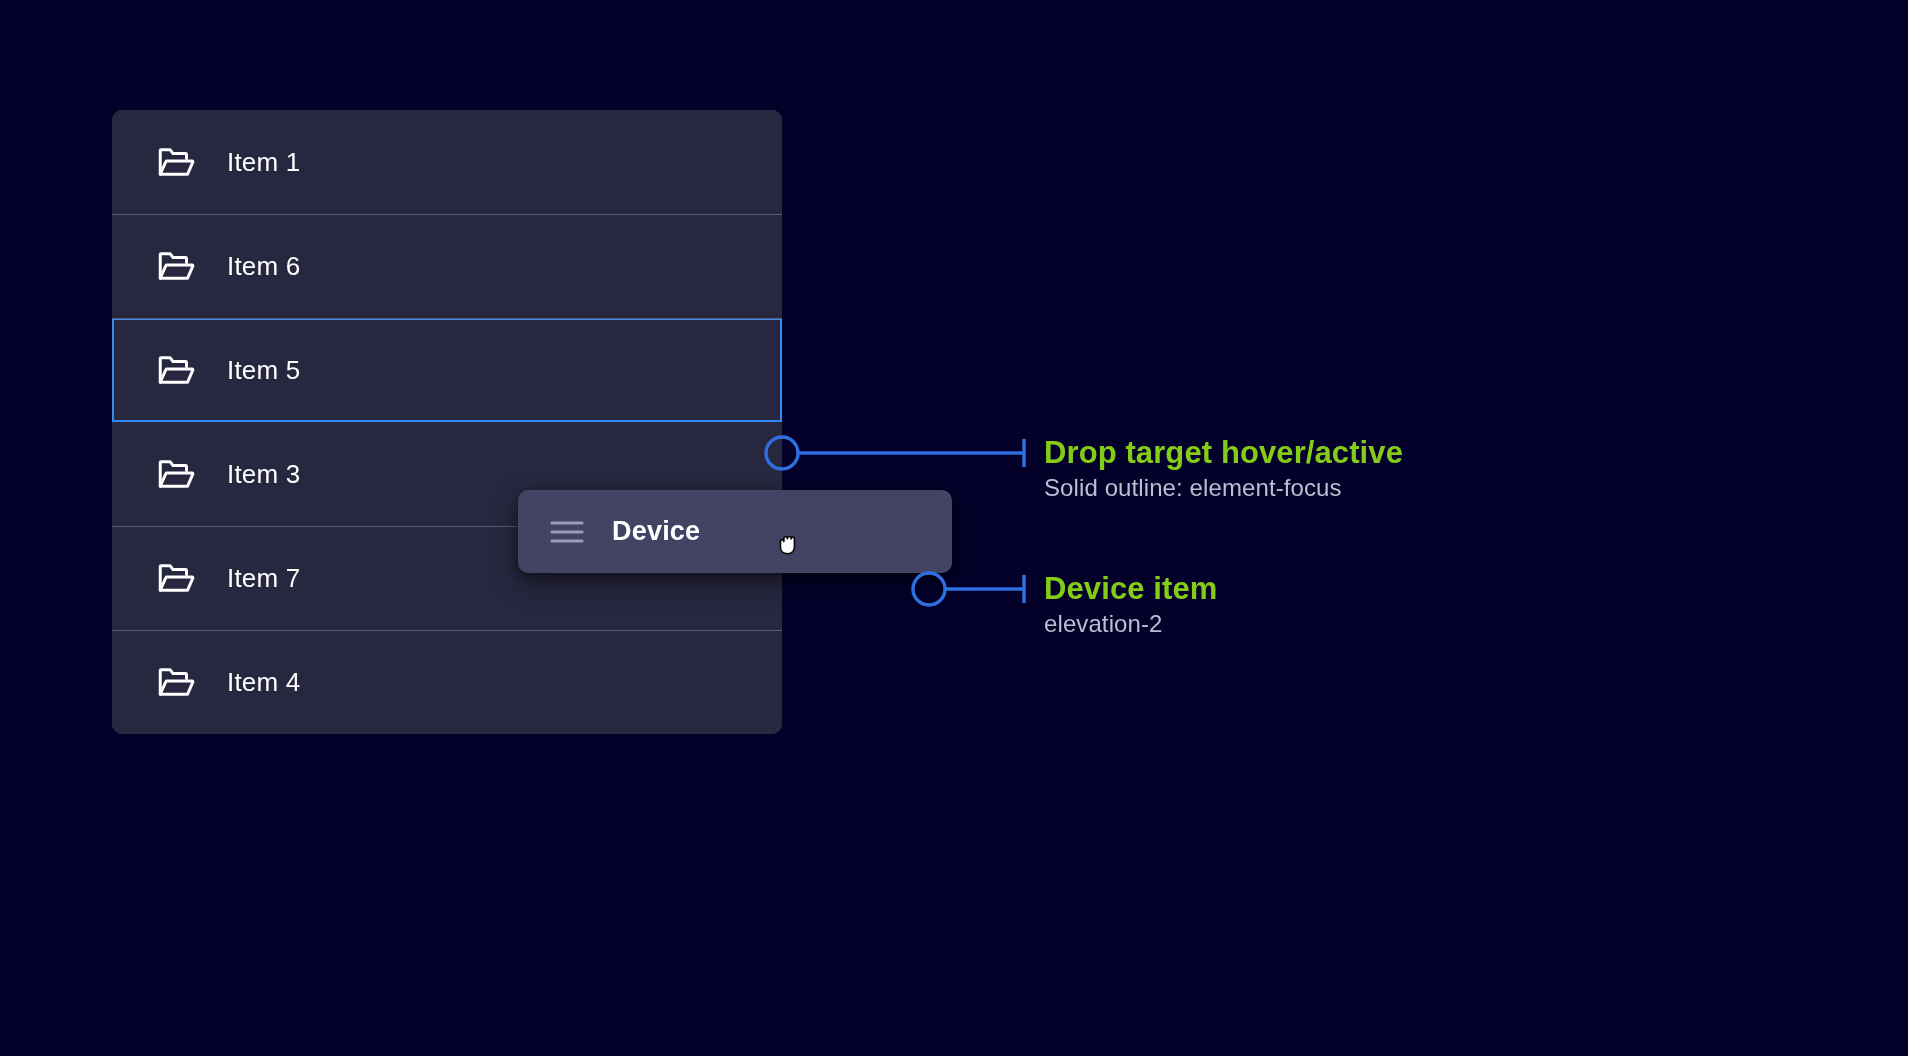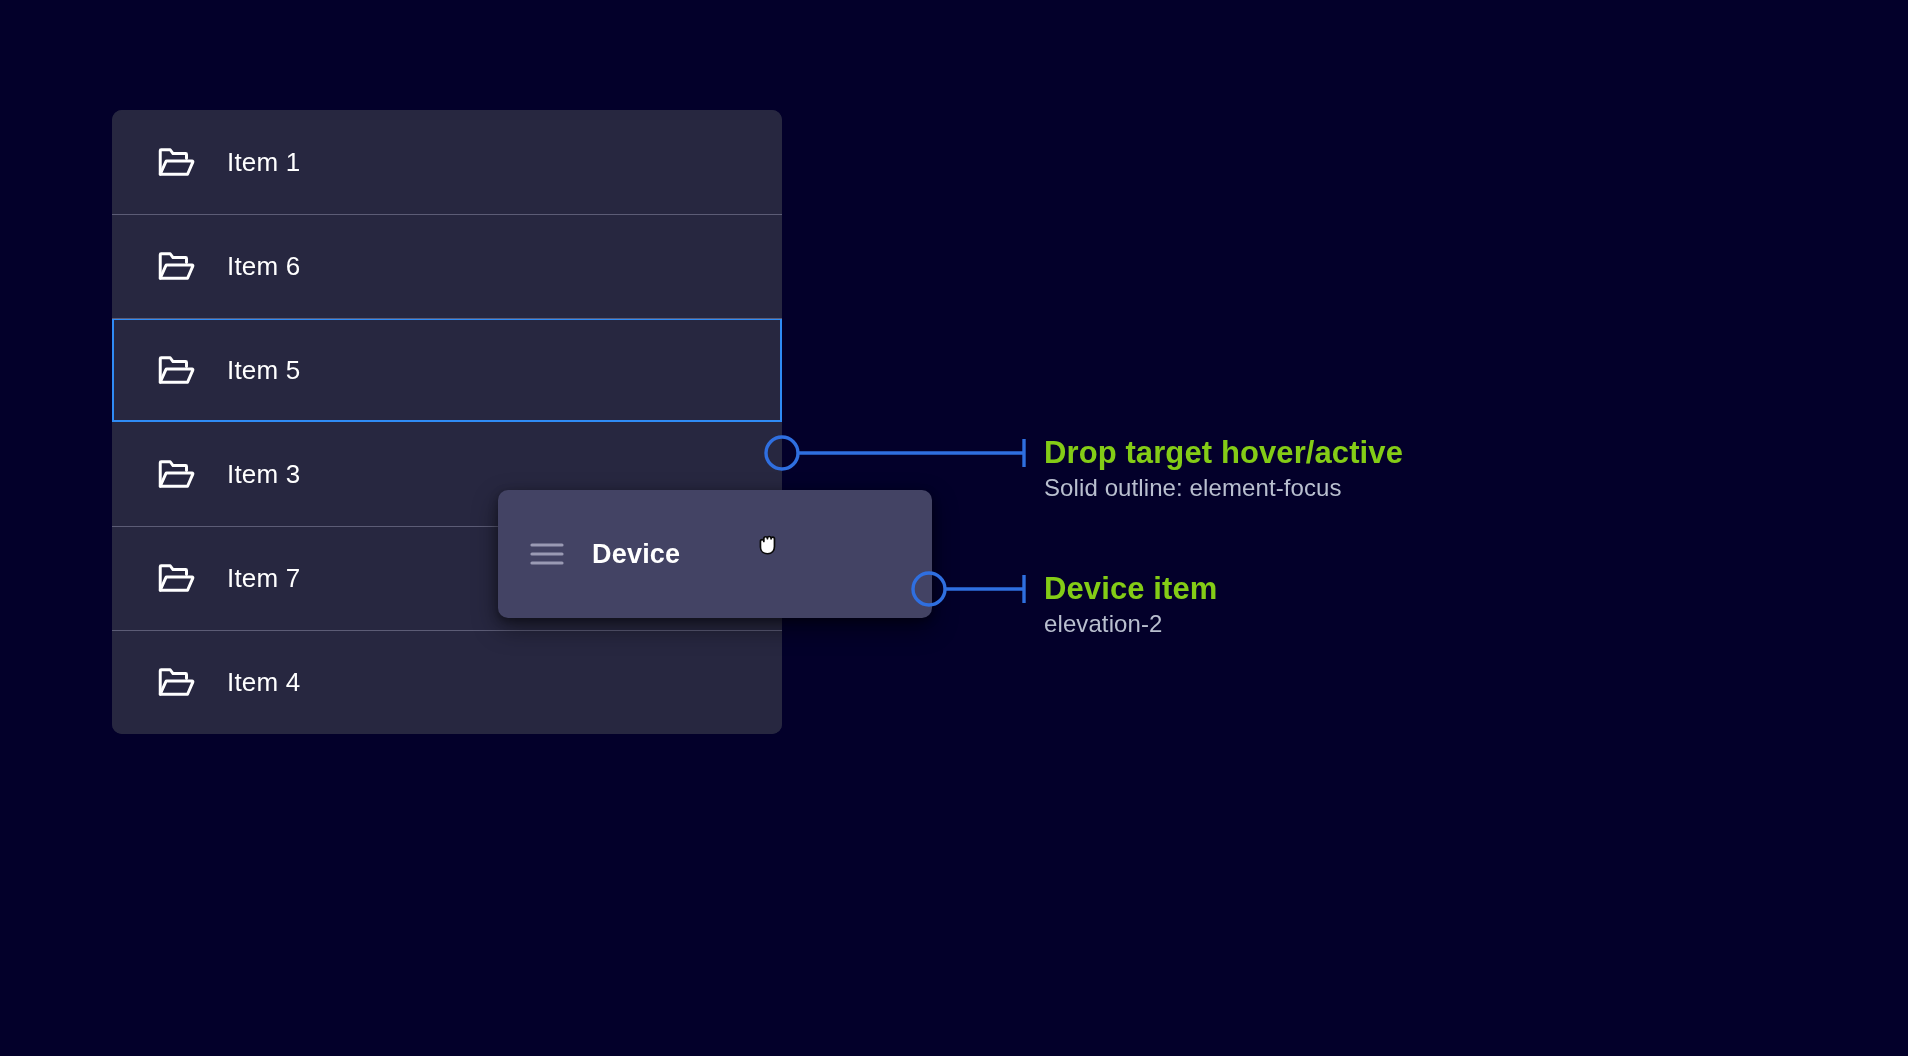--- a/index.html
+++ b/index.html
@@ -74,24 +74,24 @@
     font-size: 26px;
     font-weight: 400;
     letter-spacing: 0.2px;
     line-height: 1;
     white-space: nowrap;
   }
 
   
   .drag-card {
     position: absolute;
-    left: 498px;
+    left: 518px;
     top: 490px;
     width: 434px;
-    height: 128px;
+    height: 83px;
     background: #434364;
     border-radius: 10px;
     box-shadow: 0 10px 26px rgba(0,0,0,0.45), 0 3px 8px rgba(0,0,0,0.35);
     display: flex;
     align-items: center;
     z-index: 6;
   }
   .grip-icon {
     width: 34px;
     height: 26px;

